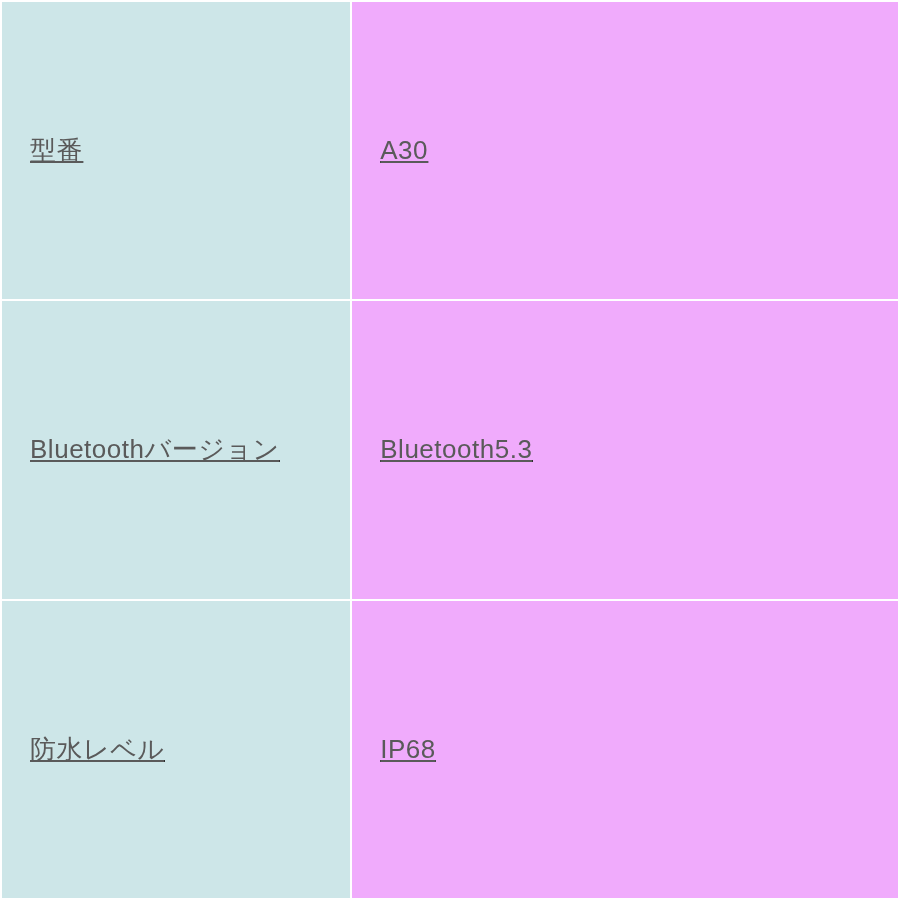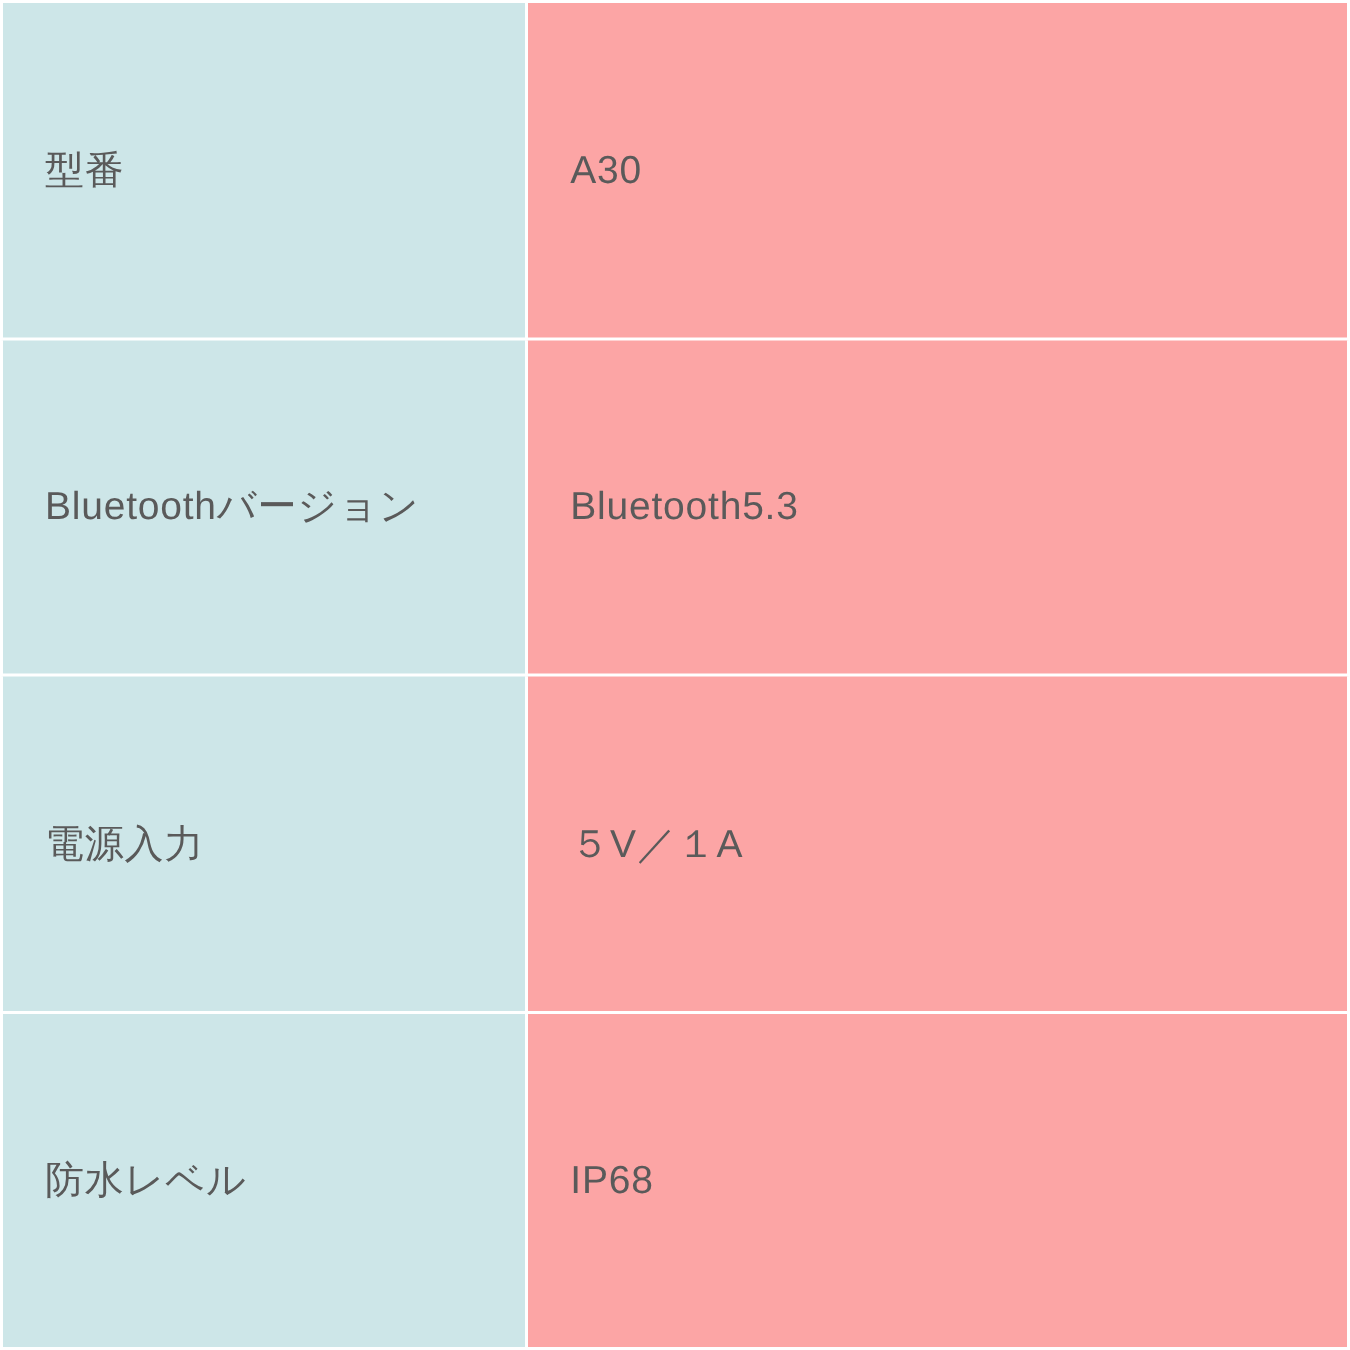--- a/index.html
+++ b/index.html
@@ -1,15 +1,15 @@
 <!DOCTYPE html>
 <html><head>
   <meta charset="utf-8">
   <style>
-    * { box-sizing: border-box; margin: 0; padding: 0; }
+    * { box-sizing: border-box; margin: 0; padding: 0; text-decoration: underline; }
     html, body {
       width: 900px;
       height: 900px;
       overflow: hidden;
       font-family: "Hiragino Sans", "Hiragino Kaku Gothic ProN", "Yu Gothic", Meiryo, sans-serif;
       background: #fff;
     }
     .spec-table {
       width: 100%;
       height: 100%;
@@ -23,38 +23,34 @@
       font-size: 26px;
       font-weight: 500;
       color: #5a5a5a;
       letter-spacing: 0.02em;
     }
     .label-cell {
       background-color: #cde6e8;
       width: 39%;
     }
     .value-cell {
-      background-color: #fca5a5;
+      background-color: #f0abfc;
     }
   </style>
 </head>
 <body>
 
 <table class="spec-table">
   <tbody>
     <tr>
       <td class="label-cell">型番</td>
       <td class="value-cell">A30</td>
     </tr>
     <tr>
       <td class="label-cell">Bluetoothバージョン</td>
       <td class="value-cell">Bluetooth5.3</td>
     </tr>
     <tr>
-      <td class="label-cell">電源入力</td>
-      <td class="value-cell">５V／１A</td>
-    </tr>
-    <tr>
       <td class="label-cell">防水レベル</td>
       <td class="value-cell">IP68</td>
     </tr>
   </tbody>
 </table>
 
 </body></html>

